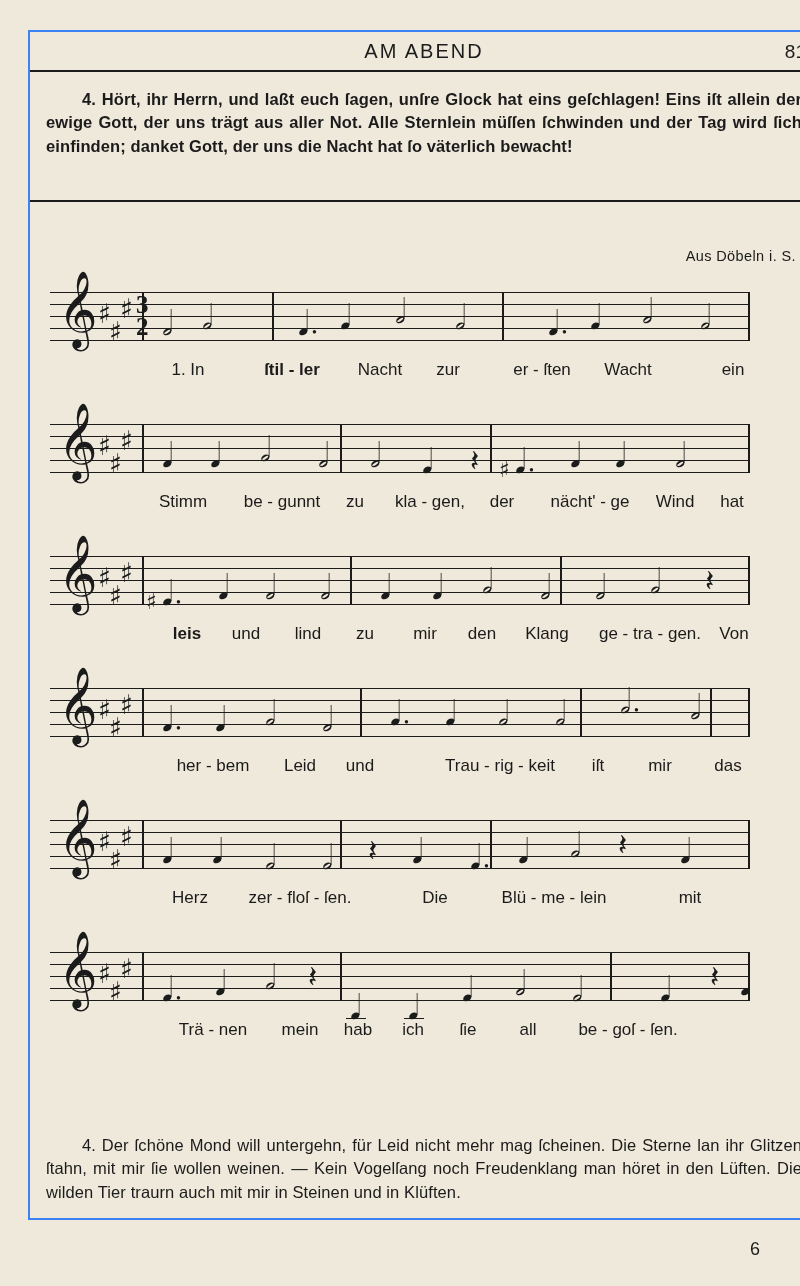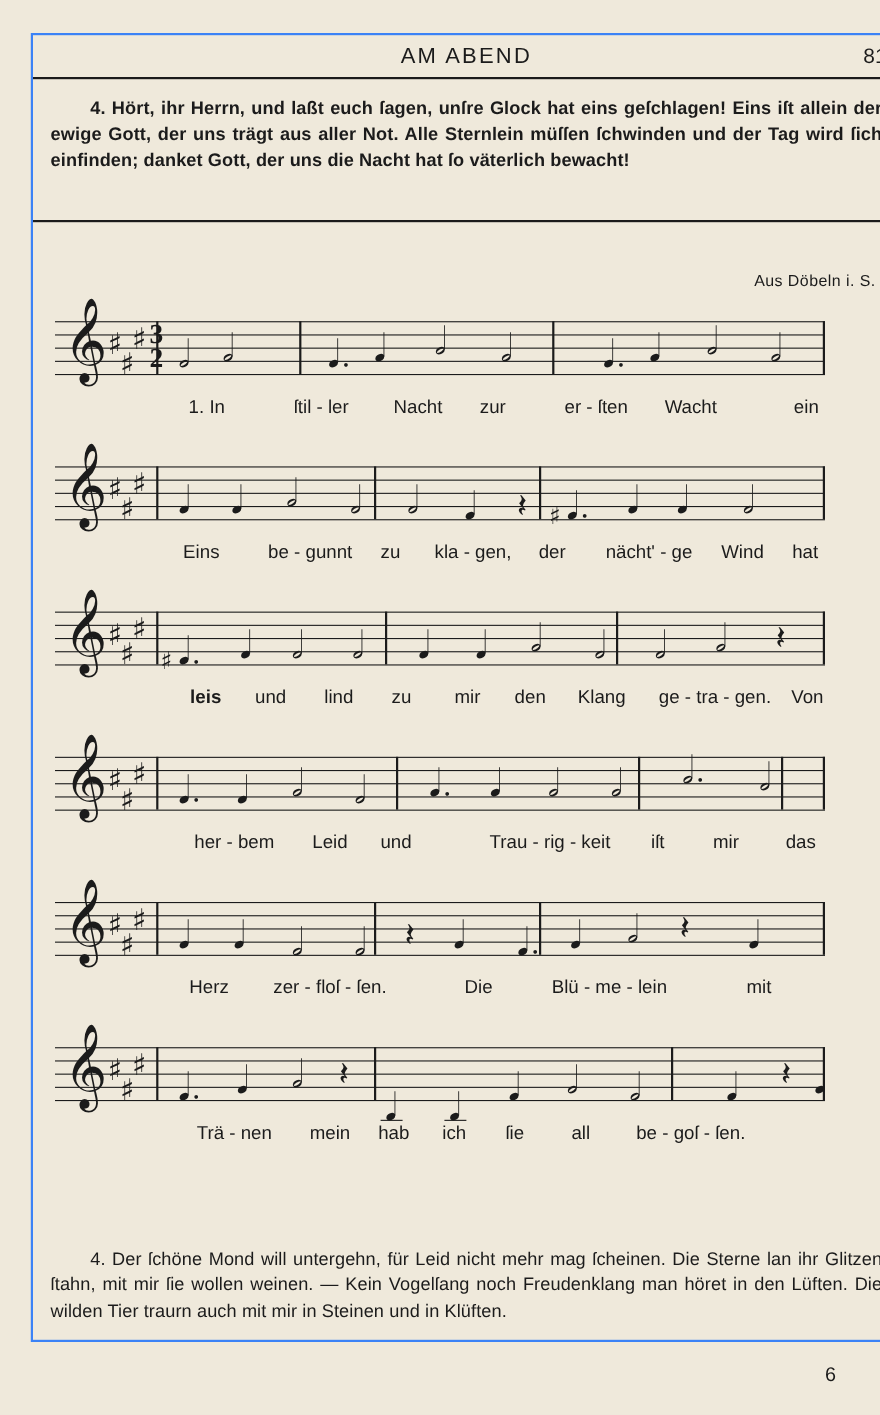--- a/index.html
+++ b/index.html
@@ -246,21 +246,21 @@
               <div class="note" style="left: 345px; top: 16px;">𝅗𝅥</div>
               <div class="note" style="left: 405px; top: 22px;">𝅗𝅥</div>
               <div class="note" style="left: 498px; top: 28px;">𝅘𝅥</div>
               <div class="dot-mark" style="left: 512px; top: 47px;">•</div>
               <div class="note" style="left: 540px; top: 22px;">𝅘𝅥</div>
               <div class="note" style="left: 592px; top: 16px;">𝅗𝅥</div>
               <div class="note" style="left: 650px; top: 22px;">𝅗𝅥</div>
             </div>
             <div class="lyric-row">
               <span class="lyric" style="left: 138px;">1. In</span>
-              <span class="lyric" style="left: 242px;">ſtil - ler</span>
+              <span class="lyric" style="left: 242px; font-weight: bold;">ſtil - ler</span>
               <span class="lyric" style="left: 330px;">Nacht</span>
               <span class="lyric" style="left: 398px;">zur</span>
               <span class="lyric" style="left: 492px;">er - ſten</span>
               <span class="lyric" style="left: 578px;">Wacht</span>
               <span class="lyric" style="left: 645px; margin-left: 38px;">ein</span>
             </div>
           </div>
           <div class="system" style="top: 180px;">
             <div class="staff-wrap">
               <div class="staff-lines">
@@ -286,21 +286,21 @@
               <div class="note" style="left: 372px; top: 34px;">𝅘𝅥</div>
               <div class="rest" style="left: 420px; top: 36px;">𝄽</div>
               <div class="accid" style="left: 449px; top: 49px;">♯</div>
               <div class="note" style="left: 465px; top: 34px;">𝅘𝅥</div>
               <div class="dot-mark" style="left: 479px; top: 53px;">•</div>
               <div class="note" style="left: 520px; top: 28px;">𝅘𝅥</div>
               <div class="note" style="left: 565px; top: 28px;">𝅘𝅥</div>
               <div class="note" style="left: 625px; top: 28px;">𝅗𝅥</div>
             </div>
             <div class="lyric-row">
-              <span class="lyric" style="left: 133px;">Eins</span>
+              <span class="lyric" style="left: 133px;">Stimm</span>
               <span class="lyric" style="left: 232px;">be - gunnt</span>
               <span class="lyric" style="left: 305px;">zu</span>
               <span class="lyric" style="left: 380px;">kla - gen,</span>
               <span class="lyric" style="left: 452px;">der</span>
               <span class="lyric" style="left: 540px;">nächt' - ge</span>
               <span class="lyric" style="left: 625px;">Wind</span>
               <span class="lyric" style="left: 682px;">hat</span>
             </div>
           </div>
           <div class="system" style="top: 312px;">

